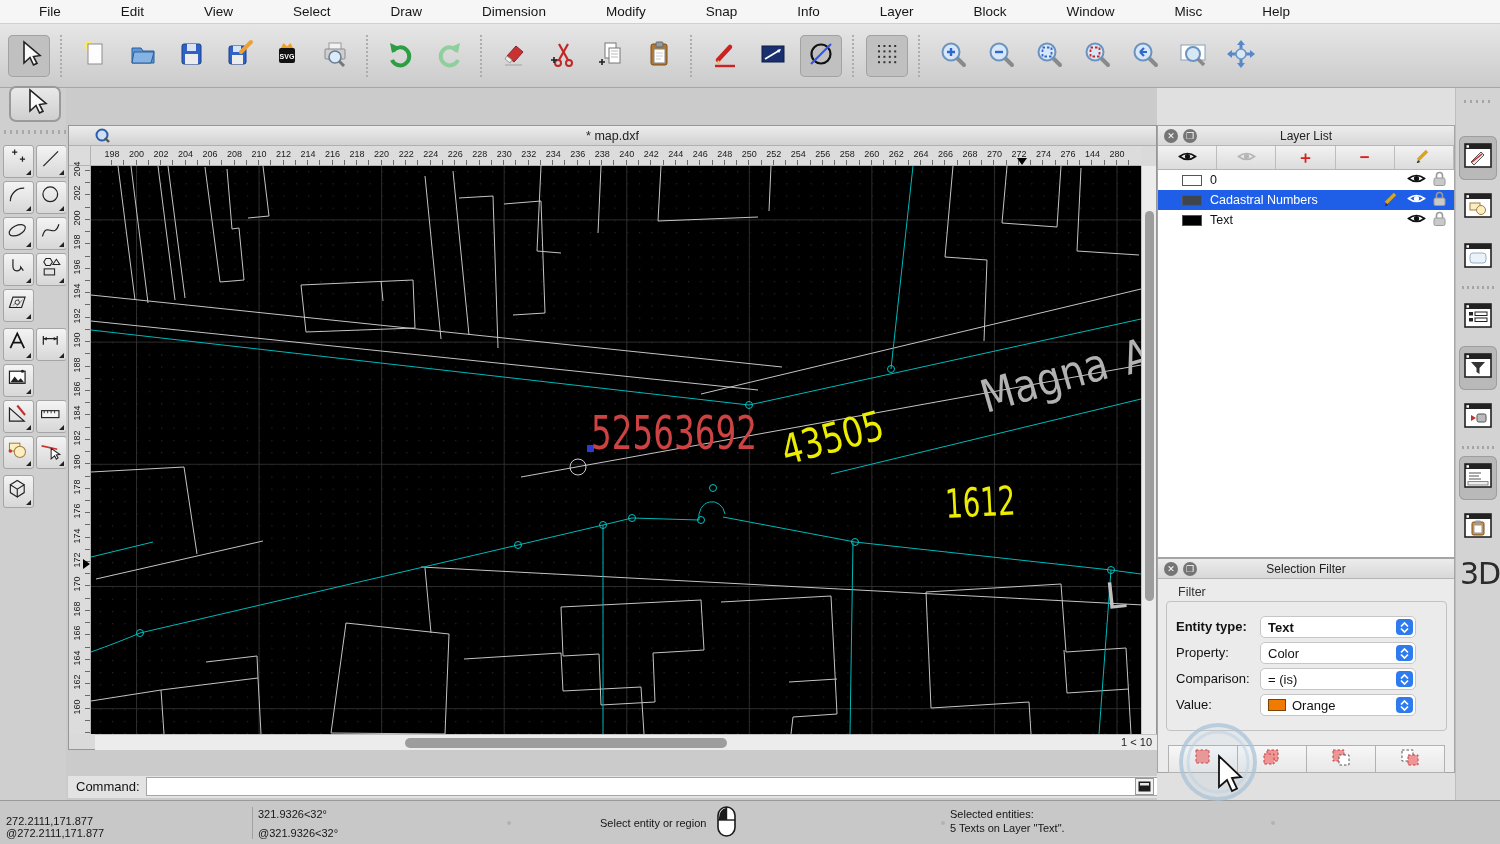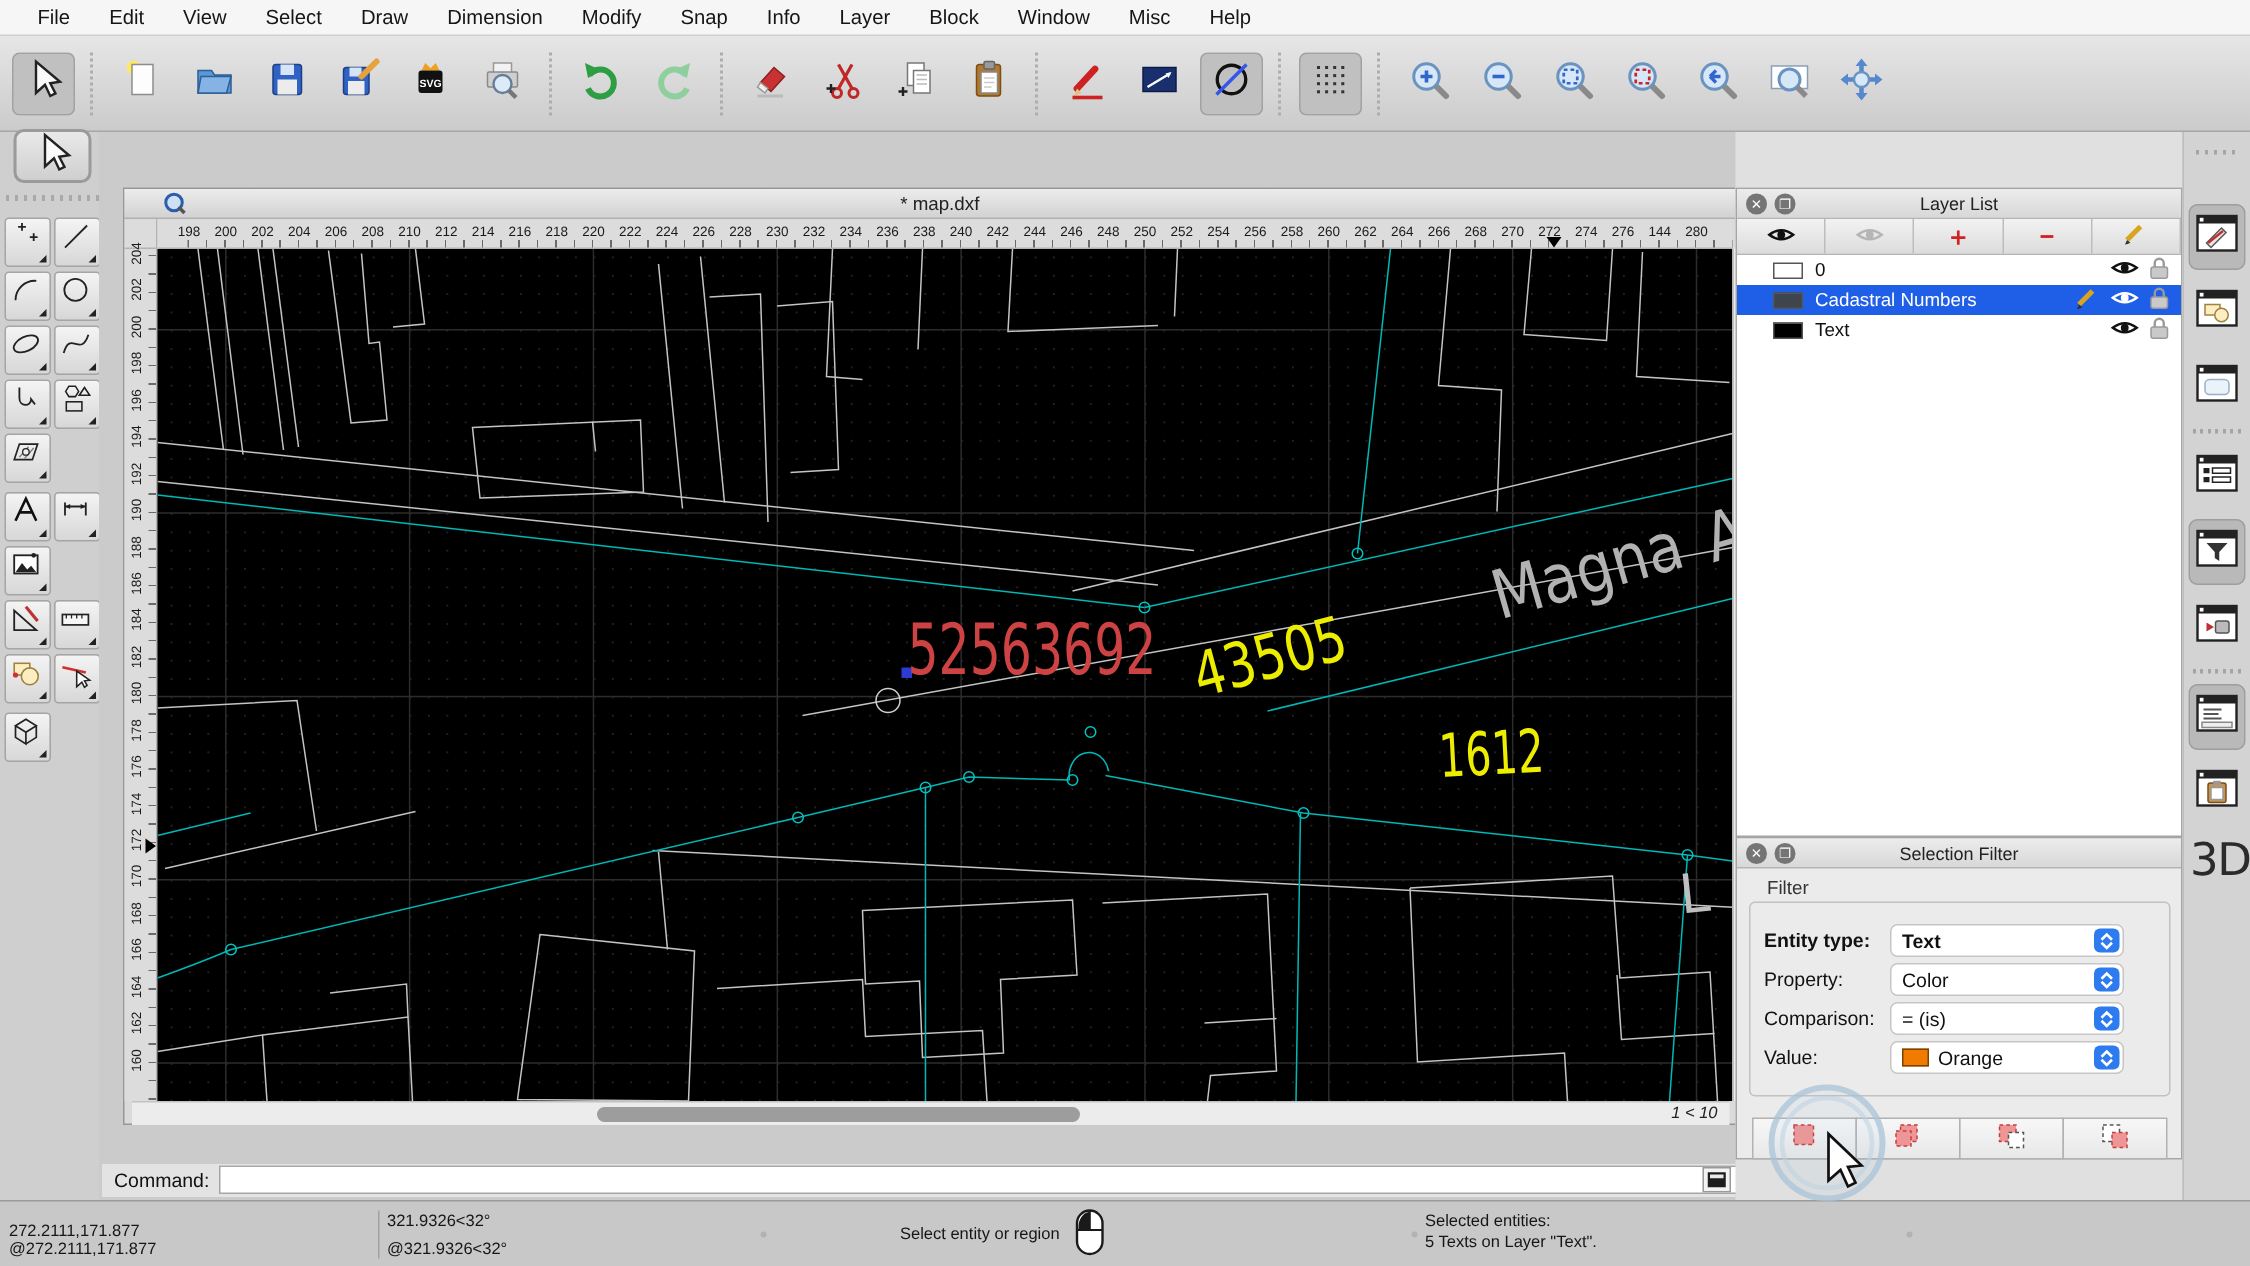--- a/index.html
+++ b/index.html
@@ -3,21 +3,21 @@
 <meta charset="utf-8">
 <style>
   * { margin:0; padding:0; box-sizing:border-box; }
   html,body { background:#888; }
   #app { position:relative; width:1500px; height:844px; background:#cfcfcf;
          font-family:"Liberation Sans",sans-serif; overflow:hidden; }
   .abs { position:absolute; }
 
   
   #menubar { left:0; top:0; width:1500px; height:24px; background:#f6f6f6;
-             border-bottom:1px solid #d0d0d0; display:flex; padding-left:12px; }
+             border-bottom:1px solid #d0d0d0; display:flex; padding-left:26px;gap:34px; }
   .menu-item { font-size:13.5px; color:#151515; padding:0 13px; line-height:24px; cursor:default; }
 
   
   #toolbar { left:0; top:24px; width:1500px; height:64px;
              background:linear-gradient(#e6e6e6,#cbcbcb); border-bottom:1px solid #a6a6a6;
              display:flex; align-items:center; padding-left:8px; gap:6px; }
   .tb-btn { width:42px; height:42px; border-radius:5px; display:flex; align-items:center; justify-content:center; }
   .tb-btn.active { background:#c0c0c0; box-shadow:inset 0 0 0 1px #a2a2a2; }
   .tb-sep { width:4px; height:42px; border-left:2px dotted #adadad; margin:0 4px; }
 
@@ -25,21 +25,21 @@
   #pointer-big { left:9px; top:86px; width:52px; height:36px; background:linear-gradient(#e9e9e9,#cfcfcf);
                  border:2px solid #9a9a9a; border-radius:7px; display:flex; align-items:center; justify-content:center; }
   .pal-btn { position:absolute; width:31px; height:33px; background:linear-gradient(#f4f4f4,#d7d7d7);
              border:1px solid #a5a5a5; border-radius:3px; display:flex; align-items:center; justify-content:center; }
   .pal-btn.tri::after { content:''; position:absolute; right:2px; bottom:2px;
              border-left:5px solid transparent; border-bottom:5px solid #222; }
   .pal-dots { left:4px; top:130px; width:62px; height:4px;
               background:repeating-linear-gradient(90deg,#a9a9a9 0 2px,transparent 2px 6px); }
 
   
-  #docwin { left:68px; top:125px; width:1089px; height:625px; background:#dadada; border:1px solid #969696;margin-left:14px; }
+  #docwin { left:68px; top:125px; width:1089px; height:625px; background:#dadada; border:1px solid #969696; }
   #doc-titlebar { left:0; top:0; width:100%; height:20px; background:linear-gradient(#ececec,#d2d2d2);
                   border-bottom:1px solid #b0b0b0; }
   #doc-title { width:100%; text-align:center; font-size:12.5px; color:#222; line-height:20px; }
   #doc-icon { position:absolute; left:26px; top:2px; }
   #corner { left:0; top:20px; width:22px; height:20px; background:#dcdcdc;
             border-right:1px solid #b3b3b3; border-bottom:1px solid #b3b3b3; }
   #hruler { left:22px; top:20px; width:1050px; height:20px; background:#dcdcdc; border-bottom:1px solid #b3b3b3; }
   #hruler-ticks { position:absolute; left:20px; right:0; bottom:0; height:5px;
       background:repeating-linear-gradient(90deg,#6a6a6a 0 1px,transparent 1px 12.256px); }
   .hlab { position:absolute; bottom:6px; font-size:9px; color:#1a1a1a; transform:translateX(-50%); }
@@ -48,21 +48,21 @@
   #vruler { left:0; top:40px; width:22px; height:568px; background:#dcdcdc; border-right:1px solid #b3b3b3; }
   #vruler-ticks { position:absolute; top:4px; bottom:0; right:0; width:5px;
       background:repeating-linear-gradient(180deg,#6a6a6a 0 1px,transparent 1px 12.22px); }
   .vlab { position:absolute; left:-7px; width:30px; text-align:center; font-size:9px; color:#1a1a1a;
           transform:rotate(-90deg); }
   #vmarker { position:absolute; right:0; width:0; height:0; border-top:5px solid transparent;
              border-bottom:5px solid transparent; border-left:7px solid #000; transform:translateY(-50%); }
   #canvas-wrap { left:22px; top:40px; width:1050px; height:568px; background:#000; overflow:hidden; }
   #vscroll { left:1072px; top:40px; width:15px; height:568px; background:#ececec; border-left:1px solid #c2c2c2; }
   #vthumb { position:absolute; left:3px; top:45px; width:9px; height:390px; background:#9d9d9d; border-radius:5px; }
-  #hscrollrow { left:5px; top:608px; width:1065px; height:16px; background:#ececec; border-top:1px solid #c2c2c2;font-style:italic; }
+  #hscrollrow { left:26px; top:608px; width:1065px; height:16px; background:#ececec; border-top:1px solid #c2c2c2; }
   #hthumb { position:absolute; left:310px; top:3px; width:322px; height:10px; background:#9d9d9d; border-radius:5px; }
   #zoomlabel { position:absolute; right:8px; top:1px; font-size:11px; color:#222; }
 
   
   #cmdhist { left:68px; top:752px; width:1089px; height:21px; background:#fff; border:1px solid #9c9c9c;
              font-size:13px; line-height:19px; color:#2222cc; padding-left:8px; }
   #cmdhist em { font-style:italic; }
   #cmdhist-scroll { position:absolute; right:1px; top:1px; width:9px; height:17px; background:#e6e6e6; }
   #cmdhist-scroll div { margin:1px auto; width:5px; height:14px; background:#aaa; border-radius:3px; }
   #cmdrow { left:68px; top:776px; width:1089px; height:22px; background:#e3e3e3; }

